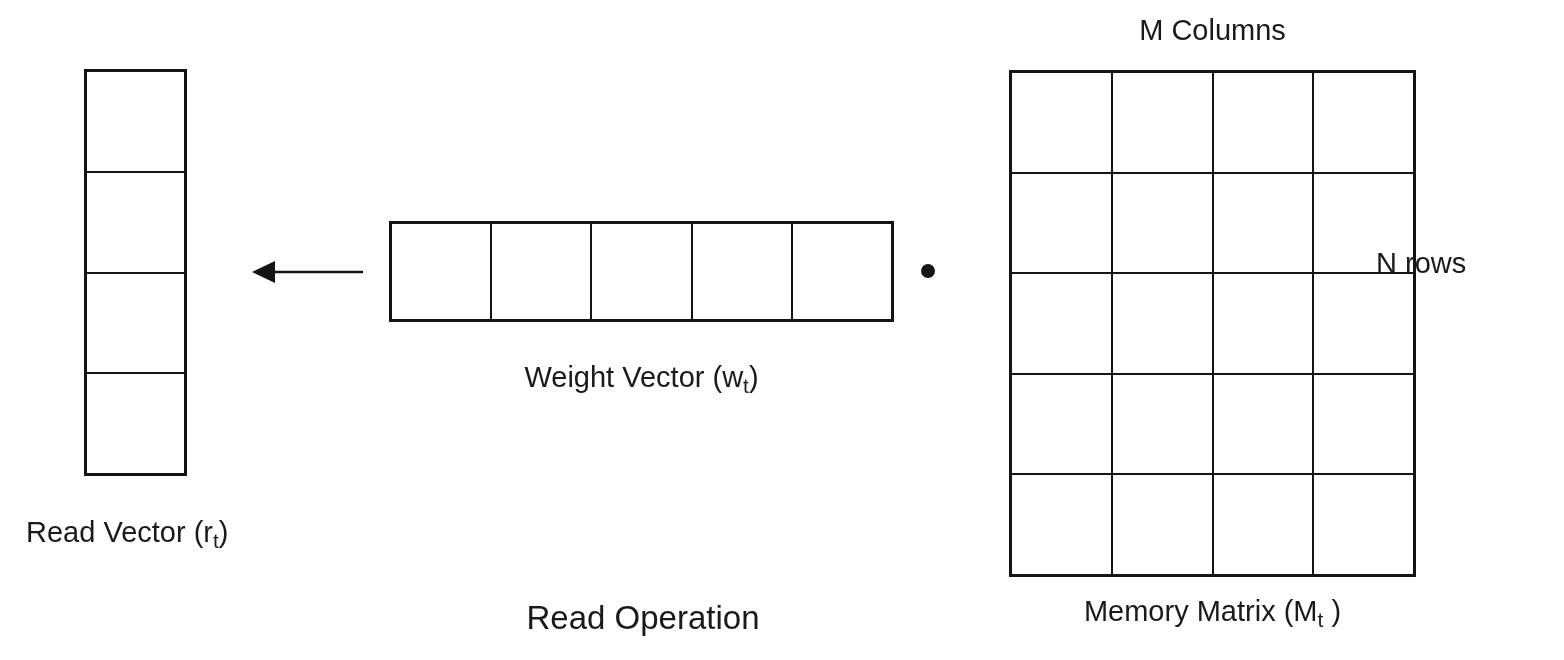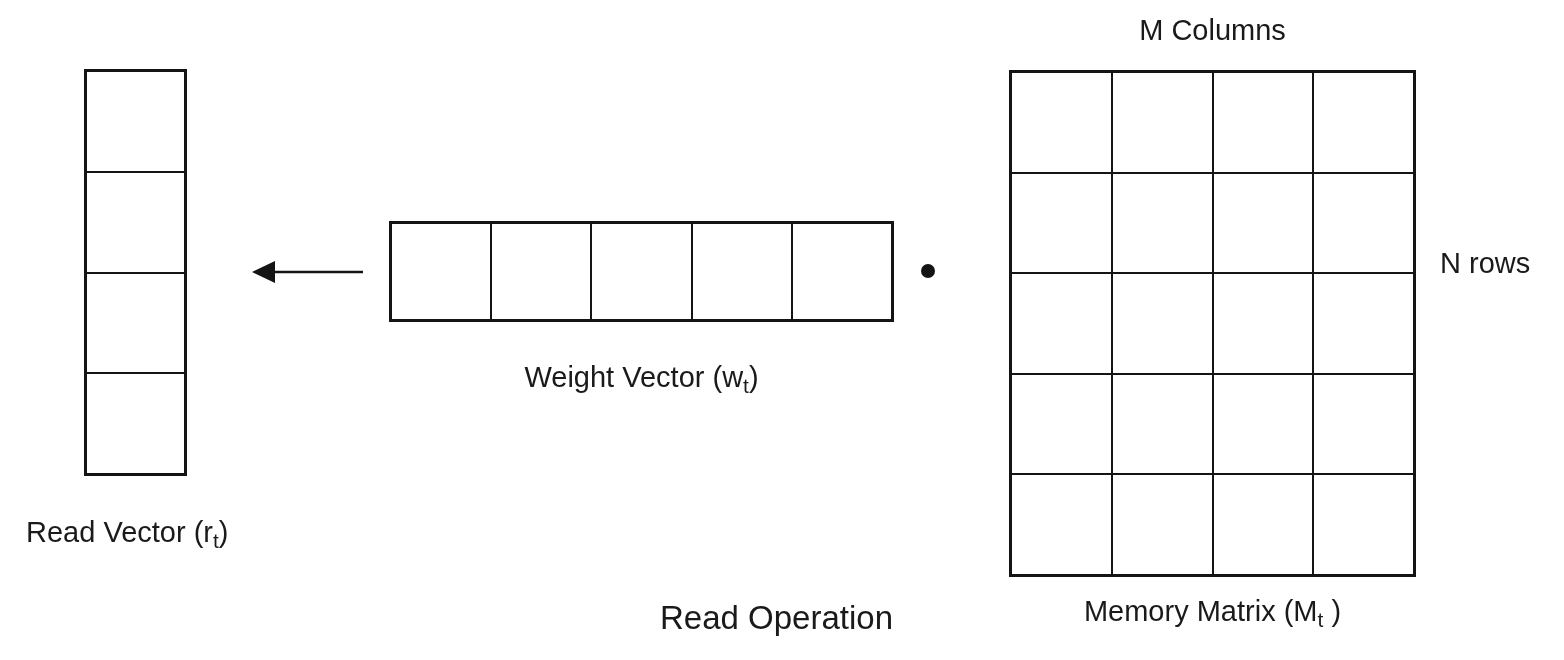--- a/index.html
+++ b/index.html
@@ -40,21 +40,21 @@
   .label.centered{text-align:center;}
   sub{
     font-size:0.72em;
     vertical-align:-0.28em;
     letter-spacing:0;
   }
   .title{
     position:absolute;
     font-size:33px;
     line-height:38px;
-    text-align:right;
+    text-align:center;
     white-space:nowrap;
     color:var(--text);
   }
   .dot{
     position:absolute;
     width:14px;
     height:14px;
     border-radius:50%;
     background:var(--line);
   }
@@ -62,21 +62,21 @@
 
   
   #read-vector   {left:84px;  top:69px;  width:103px; height:407px;}
   #weight-vector {left:389px; top:221px; width:505px; height:101px;}
   #memory-matrix {left:1009px;top:70px;  width:407px; height:507px;}
   #arrow         {left:246px; top:253px;}
   #dot-operator  {left:921px; top:264px;}
   #label-read-vector   {left:26px;  top:515px;}
   #label-weight-vector {left:389px; top:360px; width:505px;}
   #label-m-columns     {left:1009px;top:13px;  width:407px;}
-  #label-n-rows        {left:1440px;top:246px;}
+  #label-n-rows        {left:1376px;top:246px;}
   #label-memory-matrix {left:1009px;top:594px; width:407px;text-align:center;}
   #label-title         {left:393px; top:599px; width:500px;}
 </style>
 </head>
 <body>
 
 <div class="canvas">
 
   <div id="read-vector" class="grid" style="grid-template-columns: repeat(1, 1fr); grid-template-rows: repeat(4, 1fr);">
       <div class="cell"></div>

